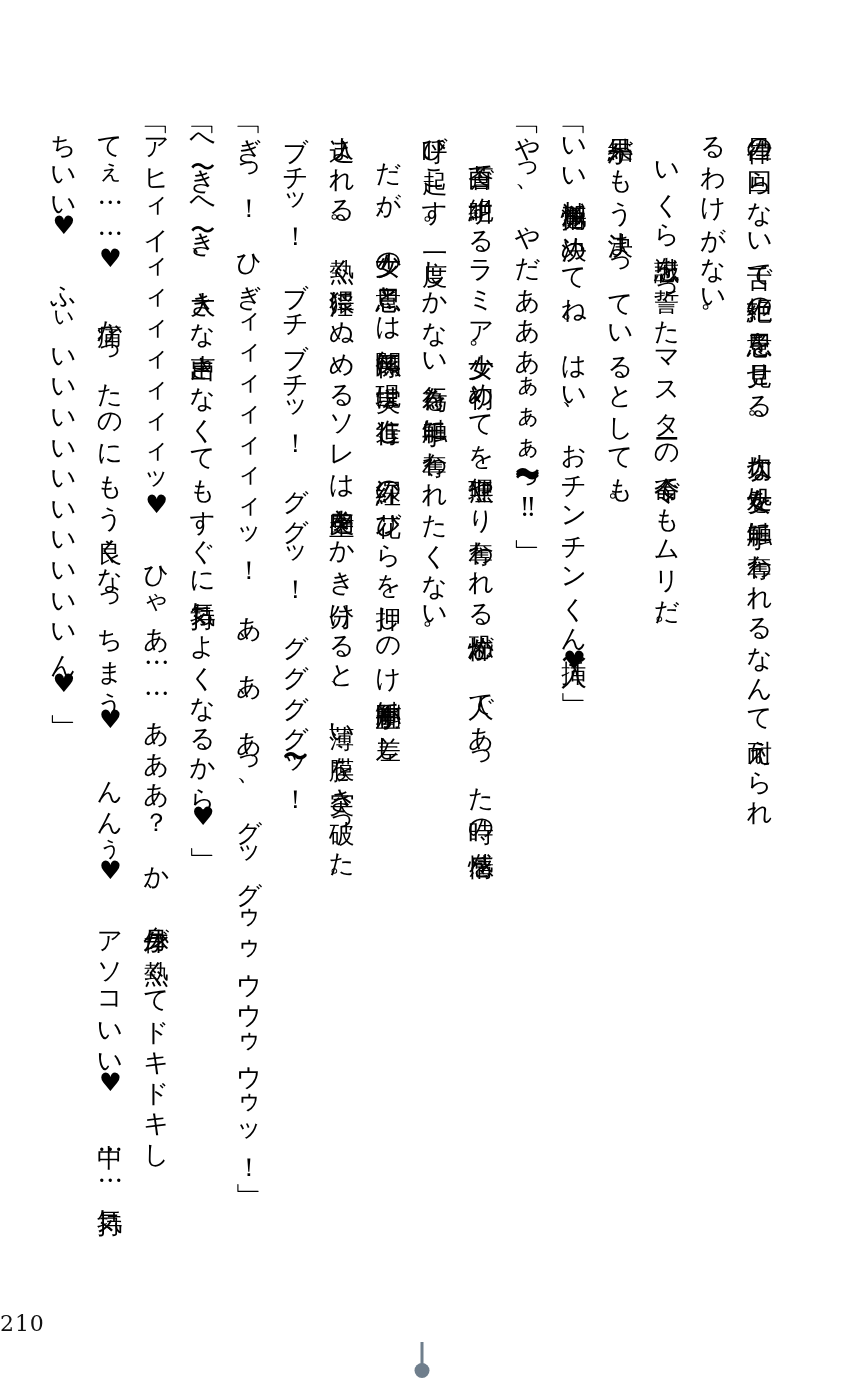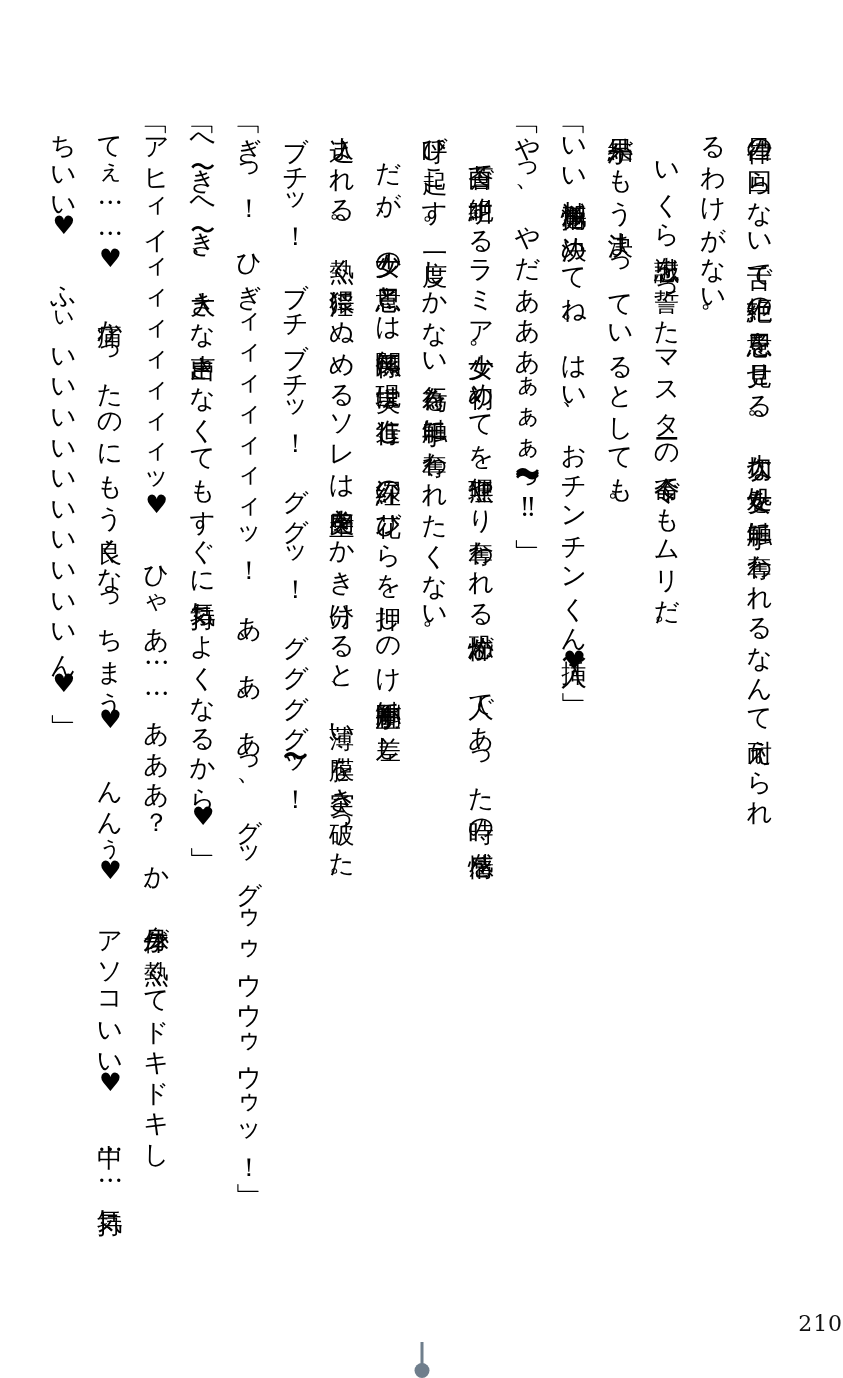--- a/index.html
+++ b/index.html
@@ -45,26 +45,25 @@
     padding: 0;
   }
   .indent {
     padding-top: 26px;
   }
   .page-number {
     position: absolute;
     left: 0;
     right: 0;
     bottom: 42px;
-    text-align: right;
+    text-align: left;
     font-family: "DejaVu Serif", "Liberation Serif", serif;
     font-size: 22px;
     color: #111111;
     letter-spacing: 0.04em;
-    padding-left: 44px;
   }
   .spine-mark {
     position: absolute;
     left: 50%;
     bottom: 8px;
     transform: translateX(-50%);
     width: 3px;
     height: 28px;
     background: #6f7e8c;
   }

